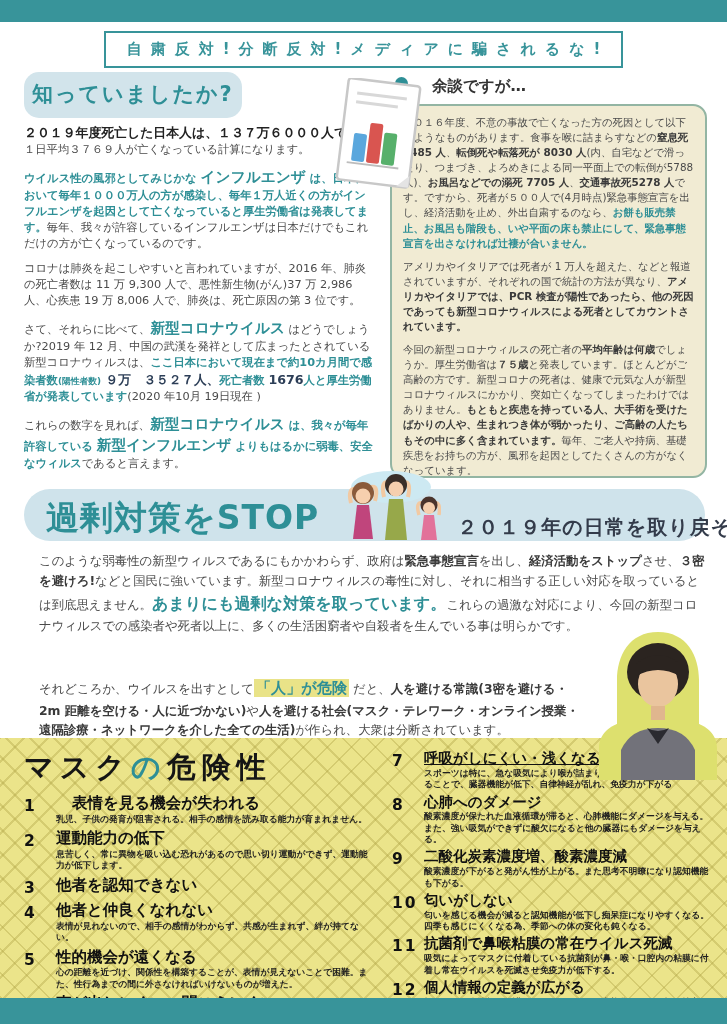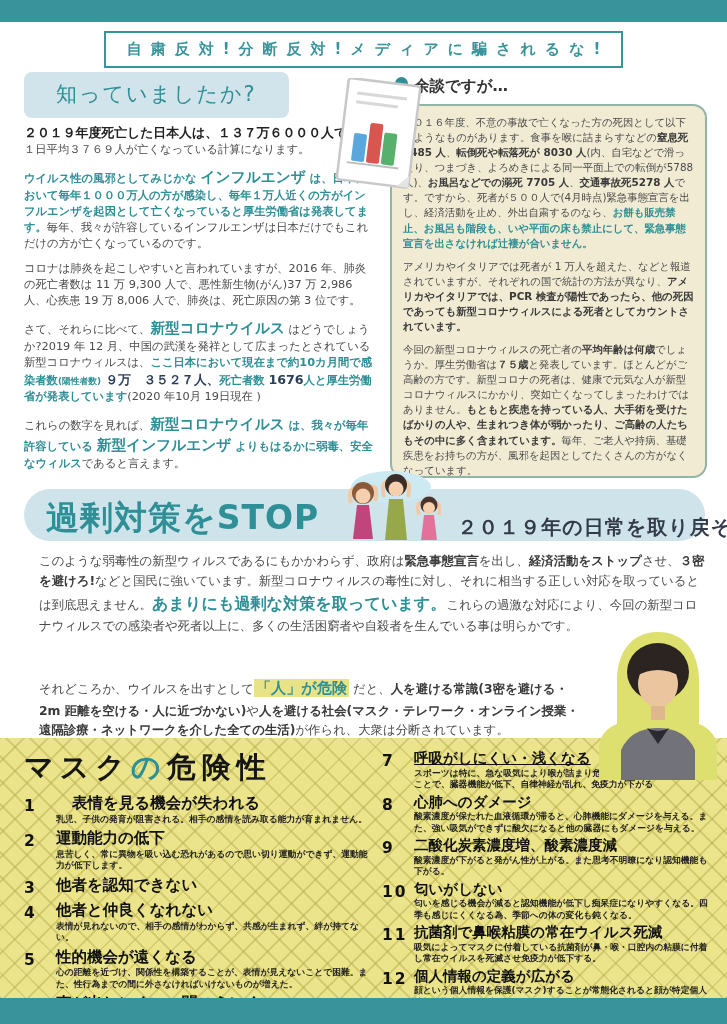--- a/index.html
+++ b/index.html
@@ -12,40 +12,40 @@
 
   
   .slogan-wrap{position:absolute;top:31px;left:0;right:0;display:flex;justify-content:center;}
   .slogan-box{border:2px solid #38949A;color:#38949A;font-weight:bold;font-size:15px;
               letter-spacing:9px;padding:7px 12px 7px 21px;white-space:nowrap;}
 
   
   .cols{position:absolute;top:72px;left:24px;right:20px;height:414px;display:flex;gap:14px;}
   .col-left{width:352px;font-size:11.3px;line-height:1.42;}
   .col-right{flex:1;min-width:0;}
-  .know-title{display:inline-block;background:#D2E4EB;color:#2E8F96;font-weight:normal;
-              font-size:21px;letter-spacing:2px;padding:8px 32px;border-radius:8px;margin:0 0 6px 0;}
+  .know-title{display:inline-block;background:#D2E4EB;color:#2E8F96;font-weight:bold;
+              font-size:21px;letter-spacing:2px;padding:8px 8px;border-radius:15px;margin:0 0 6px 0;}
   .para{margin:0 0 8px 0;}
   .col-left .para{margin:0 0 9px 0;}
 
   
   .seg-b{font-weight:bold;color:#3a3a3a;}
   .seg-bb{font-weight:bold;color:#222;font-size:1.14em;}
   .seg-teal{font-weight:bold;color:#2E8F96;}
   .seg-tealxl{font-weight:bold;color:#2E8F96;font-size:1.3em;}
   .seg-tealsm{font-weight:bold;color:#2E8F96;font-size:.78em;}
   .seg-navy{font-weight:bold;color:#2C3E57;font-size:1.12em;}
   .seg-hl{font-weight:bold;color:#2E8F96;background:#E9E388;font-size:1.22em;padding:0 2px;}
   .seg-tealchar{color:#2E8F96;}
 
   
   .doc-icon{position:absolute;top:78px;left:330px;width:100px;height:118px;z-index:2;}
 
   
-  .aside-title{display:flex;align-items:center;gap:5px;font-weight:bold;font-size:15.5px;
+  .aside-title{display:flex;align-items:center;gap:23px;font-weight:bold;font-size:15.5px;
                color:#333;margin:4px 0 7px 4px;}
   .bulb{position:relative;width:15px;height:20px;flex:none;}
   .bulb::before{content:"";position:absolute;top:0;left:1px;width:13px;height:13px;
                 border-radius:50%;background:#2E8F96;}
   .bulb::after{content:"";position:absolute;bottom:1px;left:4.5px;width:6px;height:6px;
                border-radius:1px;background:#2E8F96;}
   .aside-box{background:#F1EBD3;border:2px solid #93B5A3;border-radius:14px;
              padding:9px 11px;font-size:10.4px;line-height:1.45;color:#4a4a4a;
              height:352px;overflow:hidden;}
   .aside-box .para{margin:0 0 8px 0;}
@@ -64,21 +64,21 @@
 
   
   .portrait{position:absolute;top:628px;right:6px;width:126px;height:152px;z-index:3;}
 
   
   .mask-section{position:absolute;top:738px;left:0;right:0;height:260px;box-sizing:border-box;
     background-color:#EBE48A;
     background-image:
       repeating-linear-gradient(45deg,rgba(176,164,70,.38) 0 2px,transparent 2px 17px),
       repeating-linear-gradient(-45deg,rgba(176,164,70,.38) 0 2px,transparent 2px 17px);
-    display:flex;gap:14px;padding:10px 12px 0 24px;}
+    display:flex;gap:24px;padding:10px 12px 0 24px;}
   .mask-left{width:344px;flex:none;}
   .mask-right{flex:1;min-width:0;padding-top:2px;}
   .mask-title{font-size:29px;font-weight:bold;color:#151515;letter-spacing:6px;margin:0 0 7px 0;}
   .mask-item{display:flex;margin-bottom:5px;}
   .mask-right .mask-item{margin-bottom:3px;}
   .mi-num{font-weight:bold;font-size:15.5px;color:#111;width:32px;flex:none;
           letter-spacing:2px;padding-top:2px;}
   .mi-body{min-width:0;}
   .mi-title{font-weight:bold;font-size:15.5px;color:#111;line-height:1.15;}
   .mask-right .mi-title{font-size:14.5px;}

